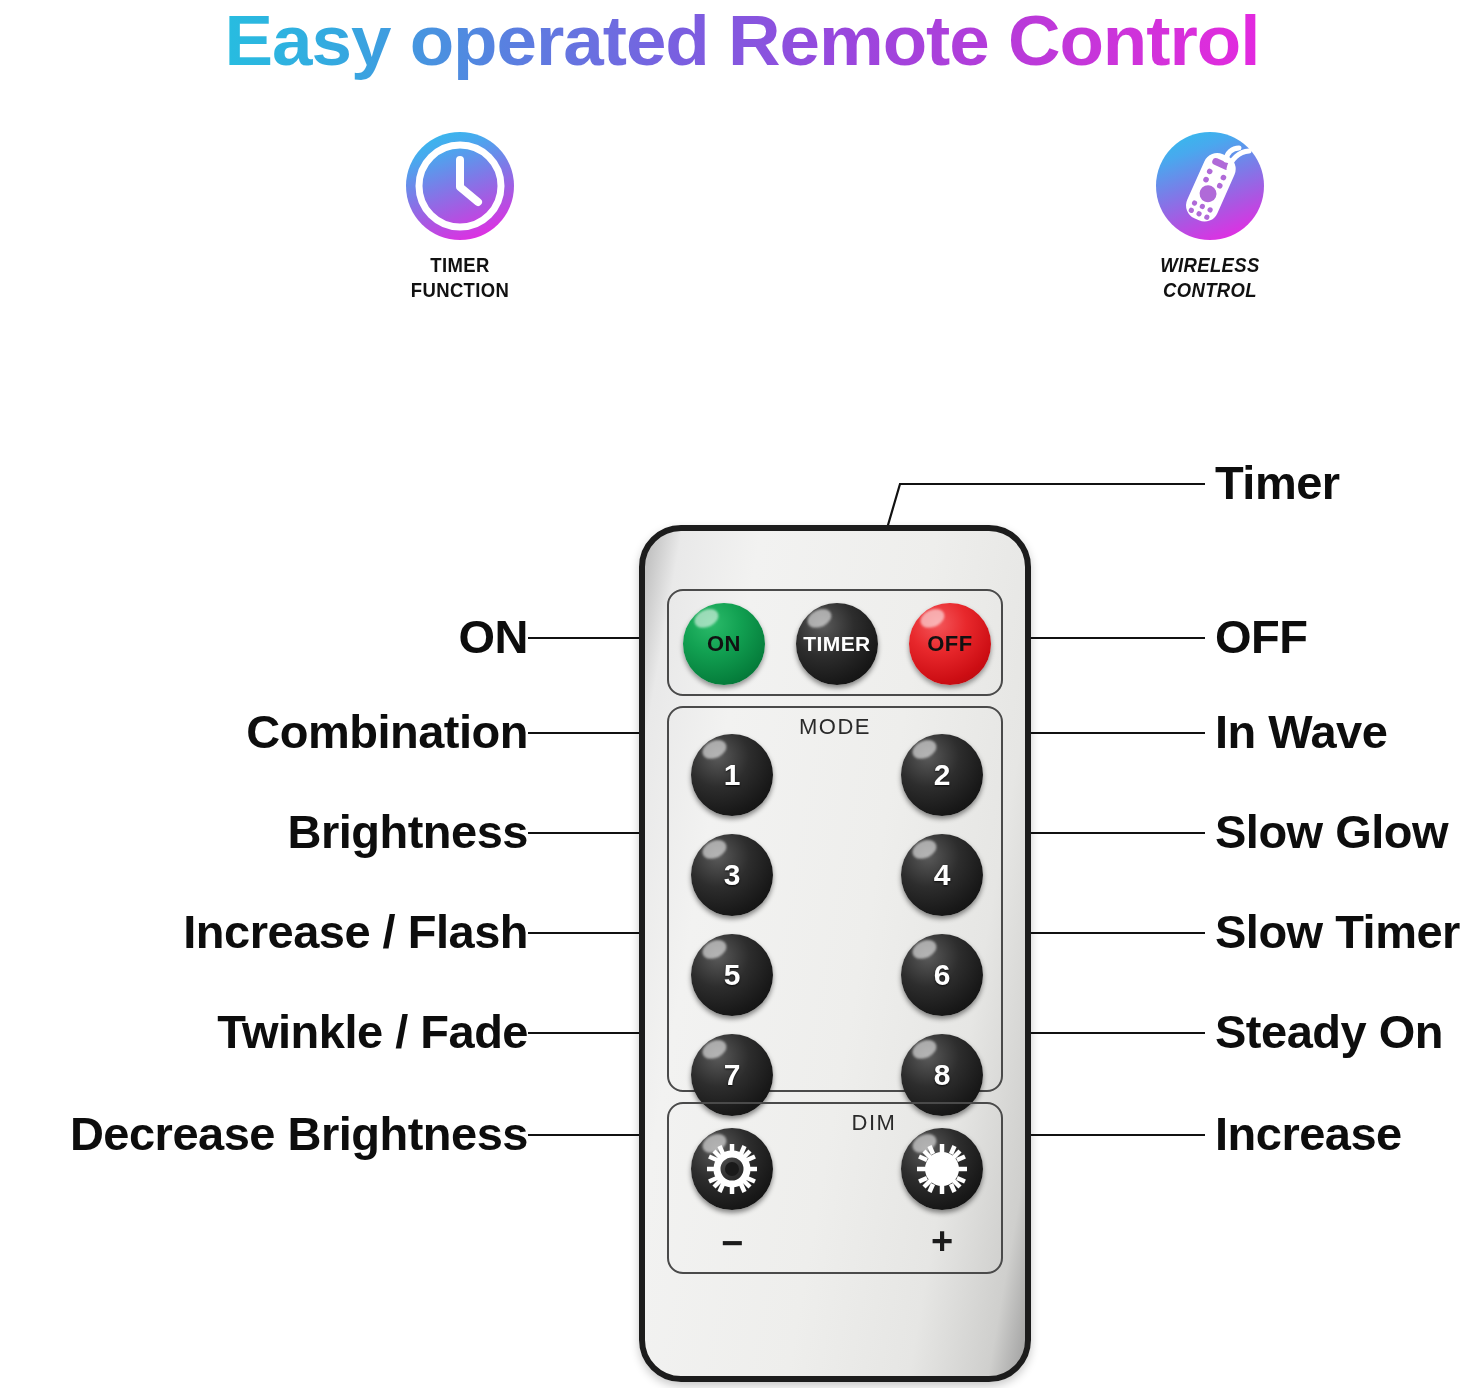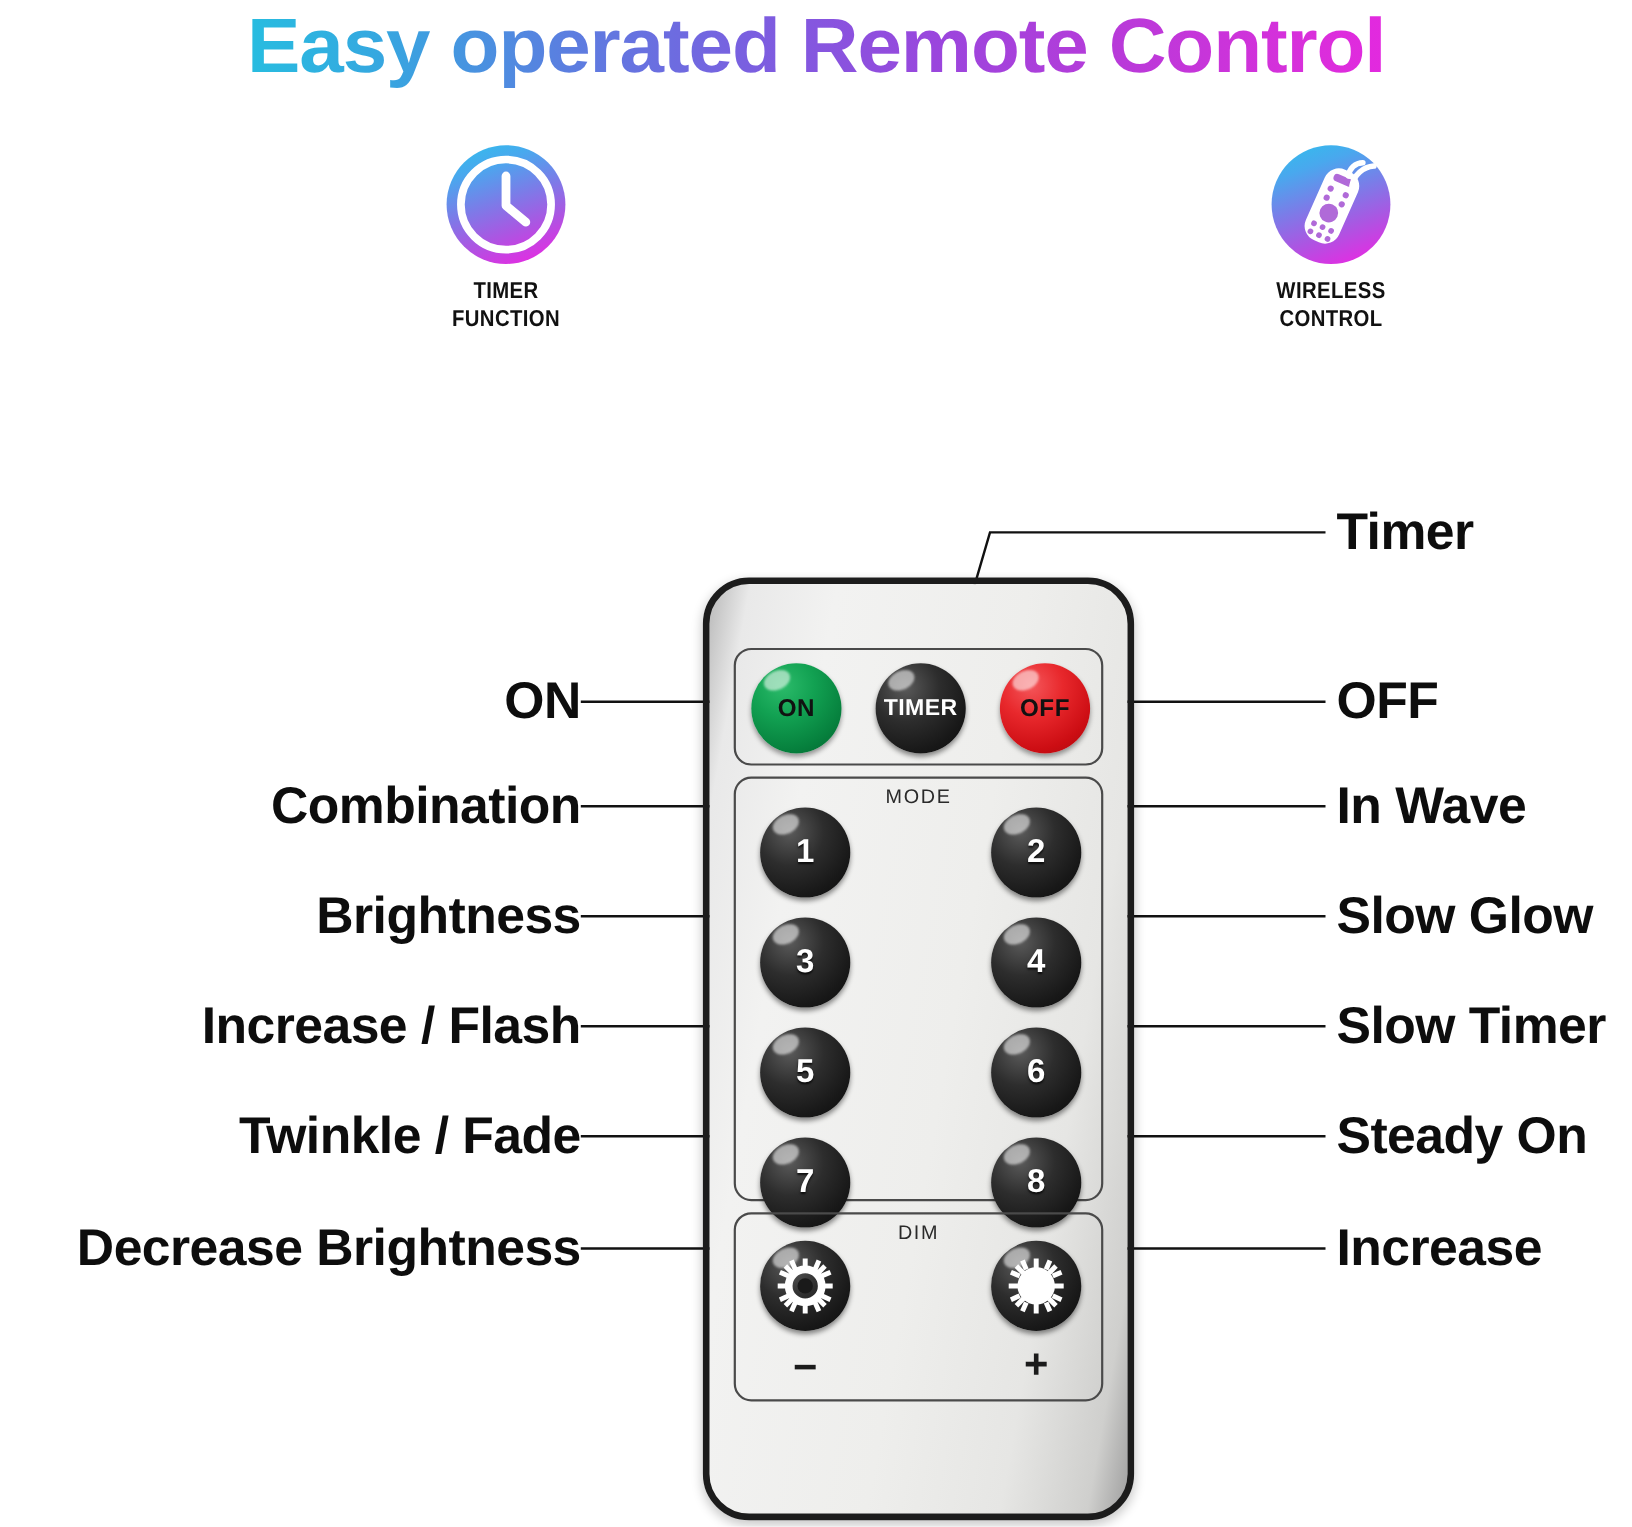--- a/index.html
+++ b/index.html
@@ -30,21 +30,21 @@
     color:transparent;
     -webkit-text-fill-color:transparent;
     white-space:nowrap;
   }
 
   
   .features { position:absolute; left:0; top:132px; width:1484px; height:180px; }
   .feature { position:absolute; width:300px; text-align:center; }
   .feature.f0 { left:310px; }
   .feature.f1 { left:680px; }
-  .feature.f2 { left:1060px; }
+  .feature.f2 { left:1060px;font-style:italic; }
   .badge {
     width:108px; height:108px; border-radius:50%;
     margin:0 auto 12px auto;
     background-image:linear-gradient(160deg,#2ec1ec 0%, #49a8ee 22%, #7b7ce8 46%, #ab56e2 68%, #da33e2 88%, #ef22e8 100%);
     position:relative;
   }
   .badge svg { position:absolute; left:0; top:0; }
   .feat-label {
     font-family:"Liberation Sans", sans-serif;
     font-weight:bold;
@@ -71,21 +71,21 @@
     background:transparent;
   }
   .panel.top   { top:58px;  height:107px; }
   .panel.mode  { top:175px; height:386px; }
   .panel.dim   { top:571px; height:172px; }
 
   .sec-label {
     position:absolute; left:0; width:100%;
     text-align:center;
     font-family:"Liberation Sans", sans-serif;
-    font-size:18px;
+    font-size:22px;
     letter-spacing:1.5px;
     color:#2a2a2a;
   }
 
   .btn { position:absolute; border-radius:50%; }
   .btn .glint {
     position:absolute; left:13%; top:9%;
     width:30%; height:21%;
     background:rgba(255,255,255,0.55);
     border-radius:50%;
@@ -259,21 +259,21 @@
         <span class="glint"></span>
         <span class="cap num">7</span>
       </div>
       <div class="btn round-lg black" style="left:232px; top:326px;">
         <span class="glint"></span>
         <span class="cap num">8</span>
       </div>
     </div>
 
     <div class="panel dim">
-      <div class="sec-label" style="top:6px;">DIM</div>
+      <div class="sec-label" style="top:6px;margin-left:39px;">DIM</div>
 
       <div class="btn round-lg black" style="left:22px; top:24px;">
         <span class="glint"></span>
         <span class="cap">
           <svg width="60" height="60" viewBox="0 0 60 60">
             <g stroke="#ffffff" stroke-width="4.5" stroke-linecap="butt">
               <line x1="30" y1="5" x2="30" y2="14"></line>
               <line x1="30" y1="46" x2="30" y2="55"></line>
               <line x1="5" y1="30" x2="14" y2="30"></line>
               <line x1="46" y1="30" x2="55" y2="30"></line>

